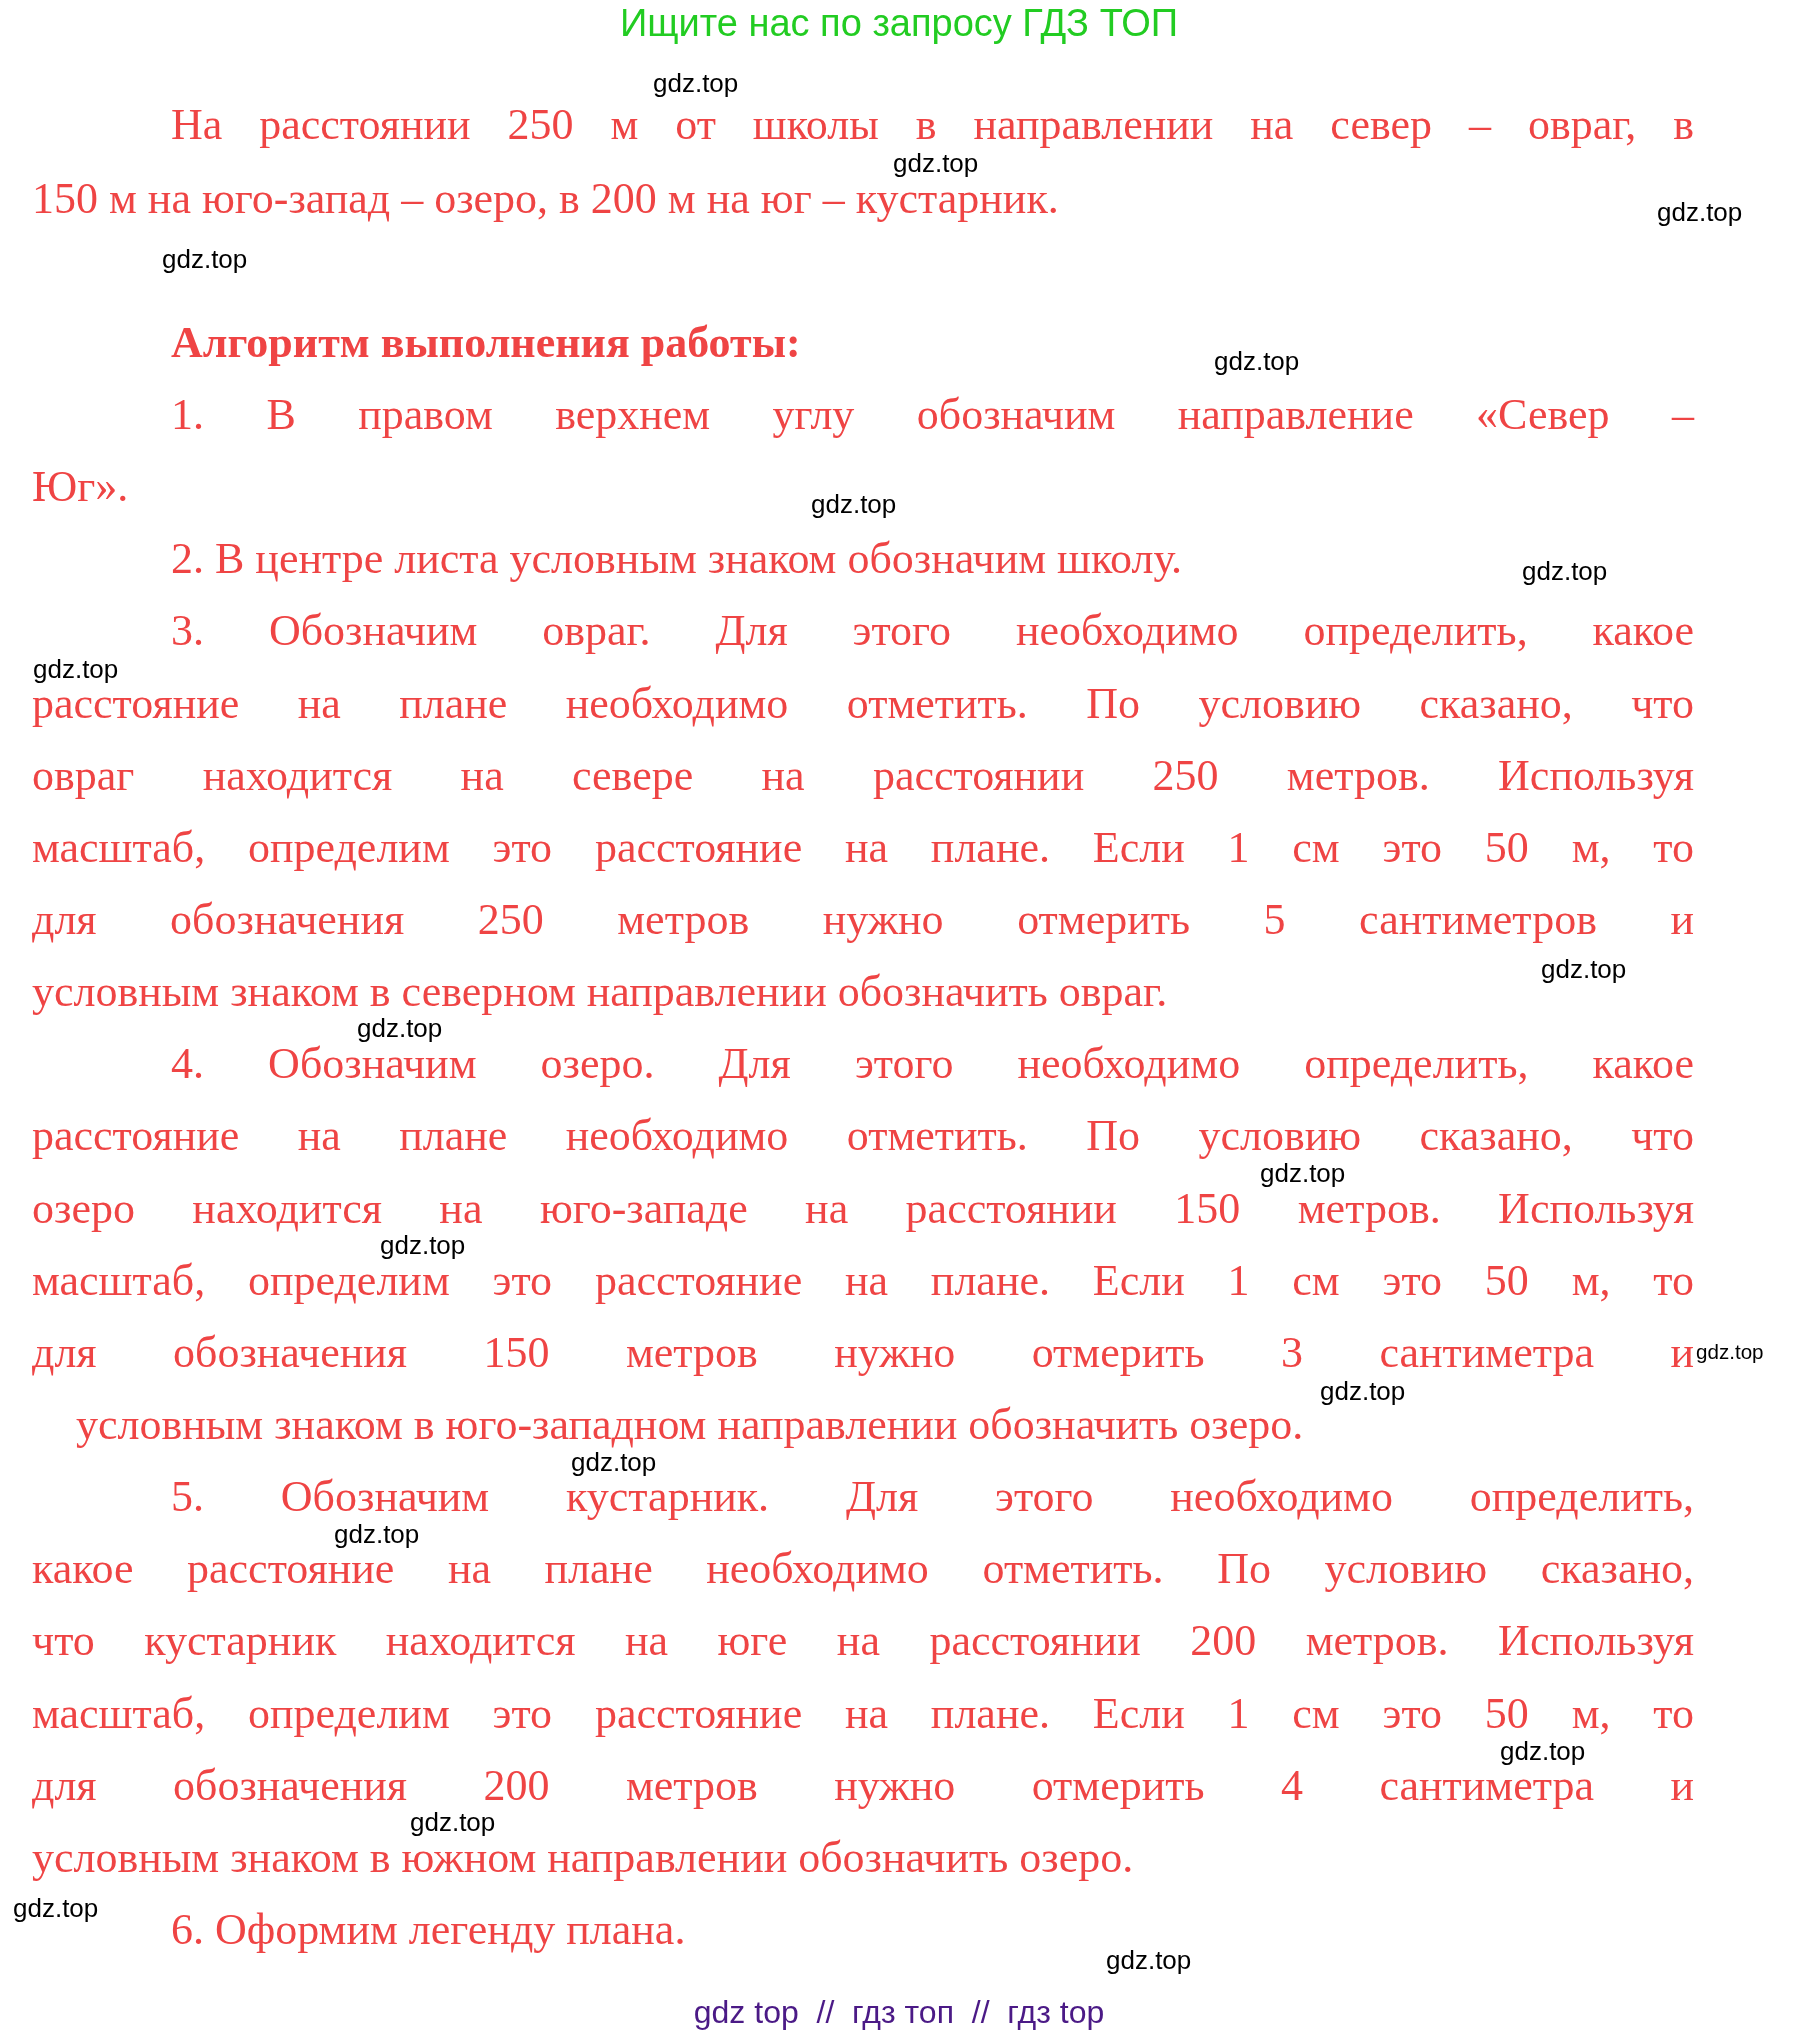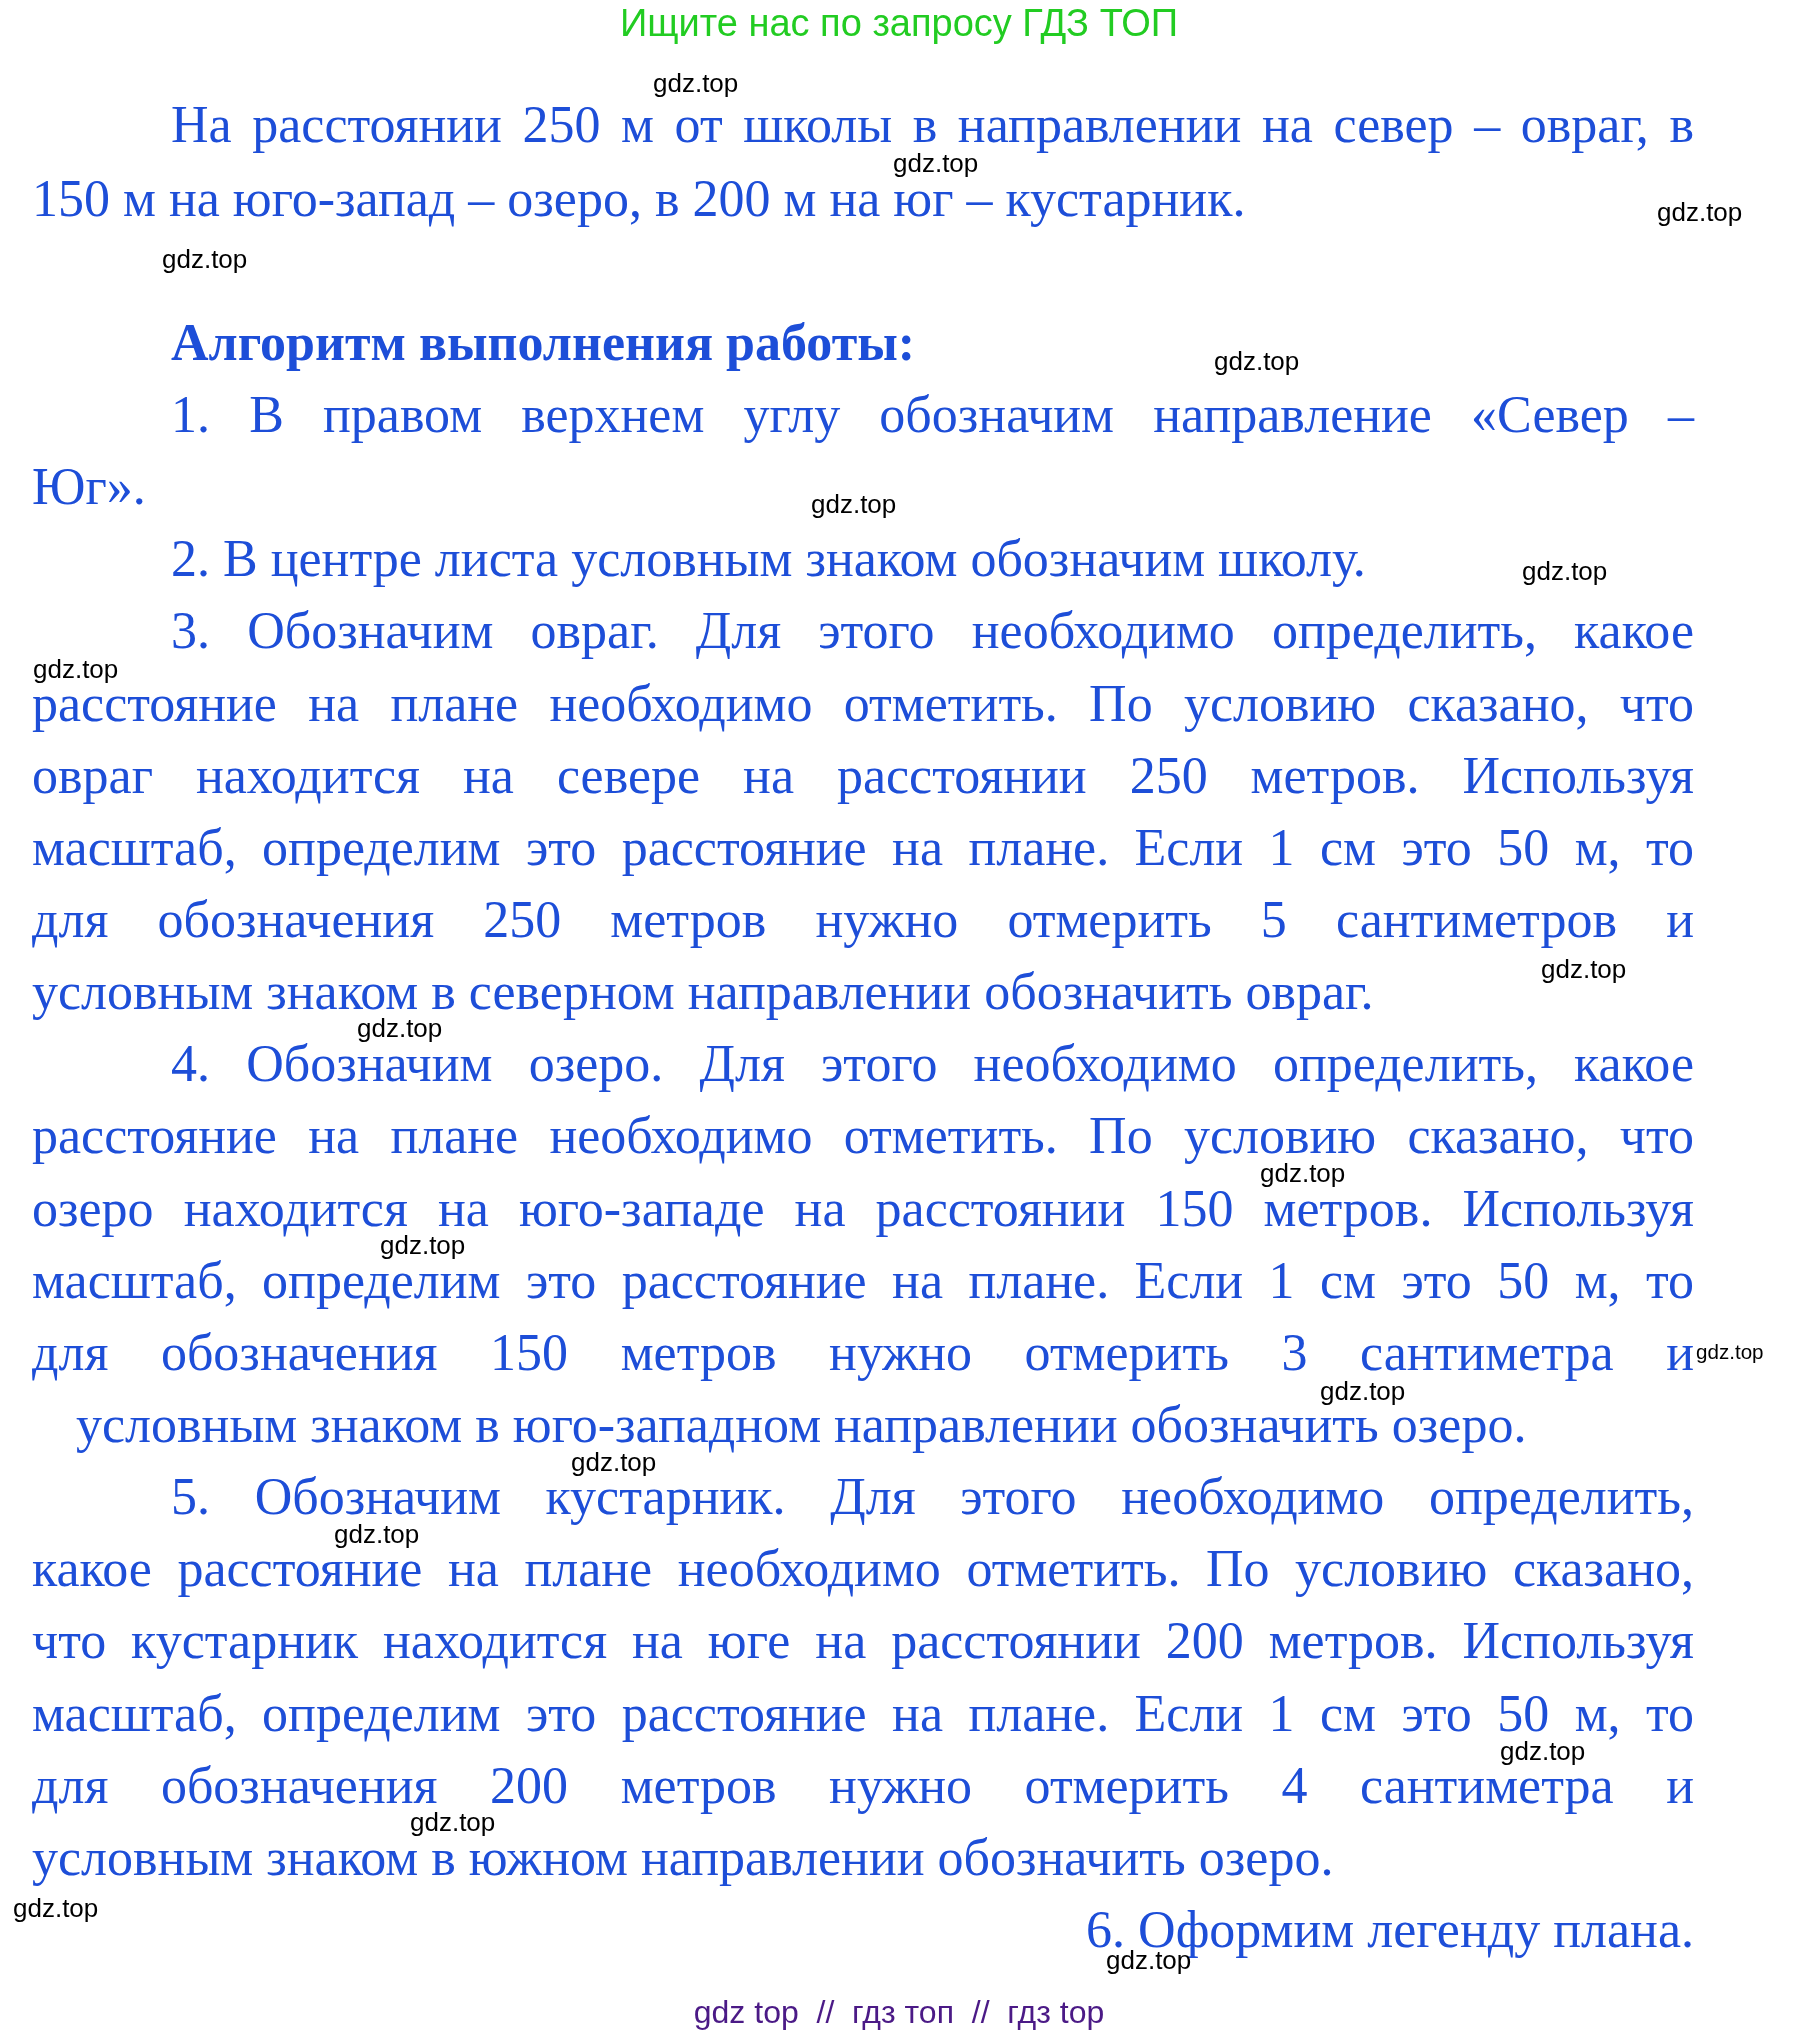--- a/index.html
+++ b/index.html
@@ -8,21 +8,21 @@
     position: absolute; left: 0; top: 1.9px; width: 1798px; text-align: center;
     font-family: "Liberation Sans", sans-serif; font-size: 38px; color: #22cc22;
   }
   .footer {
     position: absolute; left: 0; top: 1994px; width: 1798px; text-align: center;
     font-family: "Liberation Sans", sans-serif; font-size: 32px; color: #4b1a86;
     white-space: pre;
   }
   .line {
     position: absolute; left: 32px; width: 1662px;
-    font-family: "Liberation Serif", serif; font-size: 52px; color: #1d4ed8;
+    font-family: "Liberation Serif", serif; font-size: 44px; color: #ef4444;
     line-height: 56px; white-space: nowrap;
   }
   .line.just { text-align: justify; text-align-last: justify; }
   .line.indent { left: 171px; width: 1523px; }
   .line.bold { font-weight: bold; }
   .wm {
     position: absolute; font-family: "Liberation Sans", sans-serif;
     font-size: 26px; color: #000; white-space: nowrap; line-height: 28px; text-align: right;
   }
   .wm.small { font-size: 20.6px; }
@@ -50,21 +50,21 @@
     <div class="line just" style="top: 1181px;">озеро находится на юго-западе на расстоянии 150 метров. Используя</div>
     <div class="line just" style="top: 1253px;">масштаб, определим это расстояние на плане. Если 1 см это 50 м, то</div>
     <div class="line just" style="top: 1325px;">для обозначения 150 метров нужно отмерить 3 сантиметра и</div>
     <div class="line" style="top: 1397px; margin-left: 44px;">условным знаком в юго-западном направлении обозначить озеро.</div>
     <div class="line indent just" style="top: 1469px;">5. Обозначим кустарник. Для этого необходимо определить,</div>
     <div class="line just" style="top: 1541px;">какое расстояние на плане необходимо отметить. По условию сказано,</div>
     <div class="line just" style="top: 1613px;">что кустарник находится на юге на расстоянии 200 метров. Используя</div>
     <div class="line just" style="top: 1686px;">масштаб, определим это расстояние на плане. Если 1 см это 50 м, то</div>
     <div class="line just" style="top: 1758px;">для обозначения 200 метров нужно отмерить 4 сантиметра и</div>
     <div class="line" style="top: 1830px;">условным знаком в южном направлении обозначить озеро.</div>
-    <div class="line indent" style="top: 1902px; text-align: right;">6. Оформим легенду плана.</div>
+    <div class="line indent" style="top: 1902px;">6. Оформим легенду плана.</div>
   </div>
 
 <div id="watermarks">
     <span class="wm" style="left: 653px; top: 69px;">gdz.top</span>
     <span class="wm" style="left: 893px; top: 149px;">gdz.top</span>
     <span class="wm" style="left: 1657px; top: 198px;">gdz.top</span>
     <span class="wm" style="left: 162px; top: 245px;">gdz.top</span>
     <span class="wm" style="left: 1214px; top: 347px;">gdz.top</span>
     <span class="wm" style="left: 811px; top: 490px;">gdz.top</span>
     <span class="wm" style="left: 1522px; top: 557px;">gdz.top</span>

